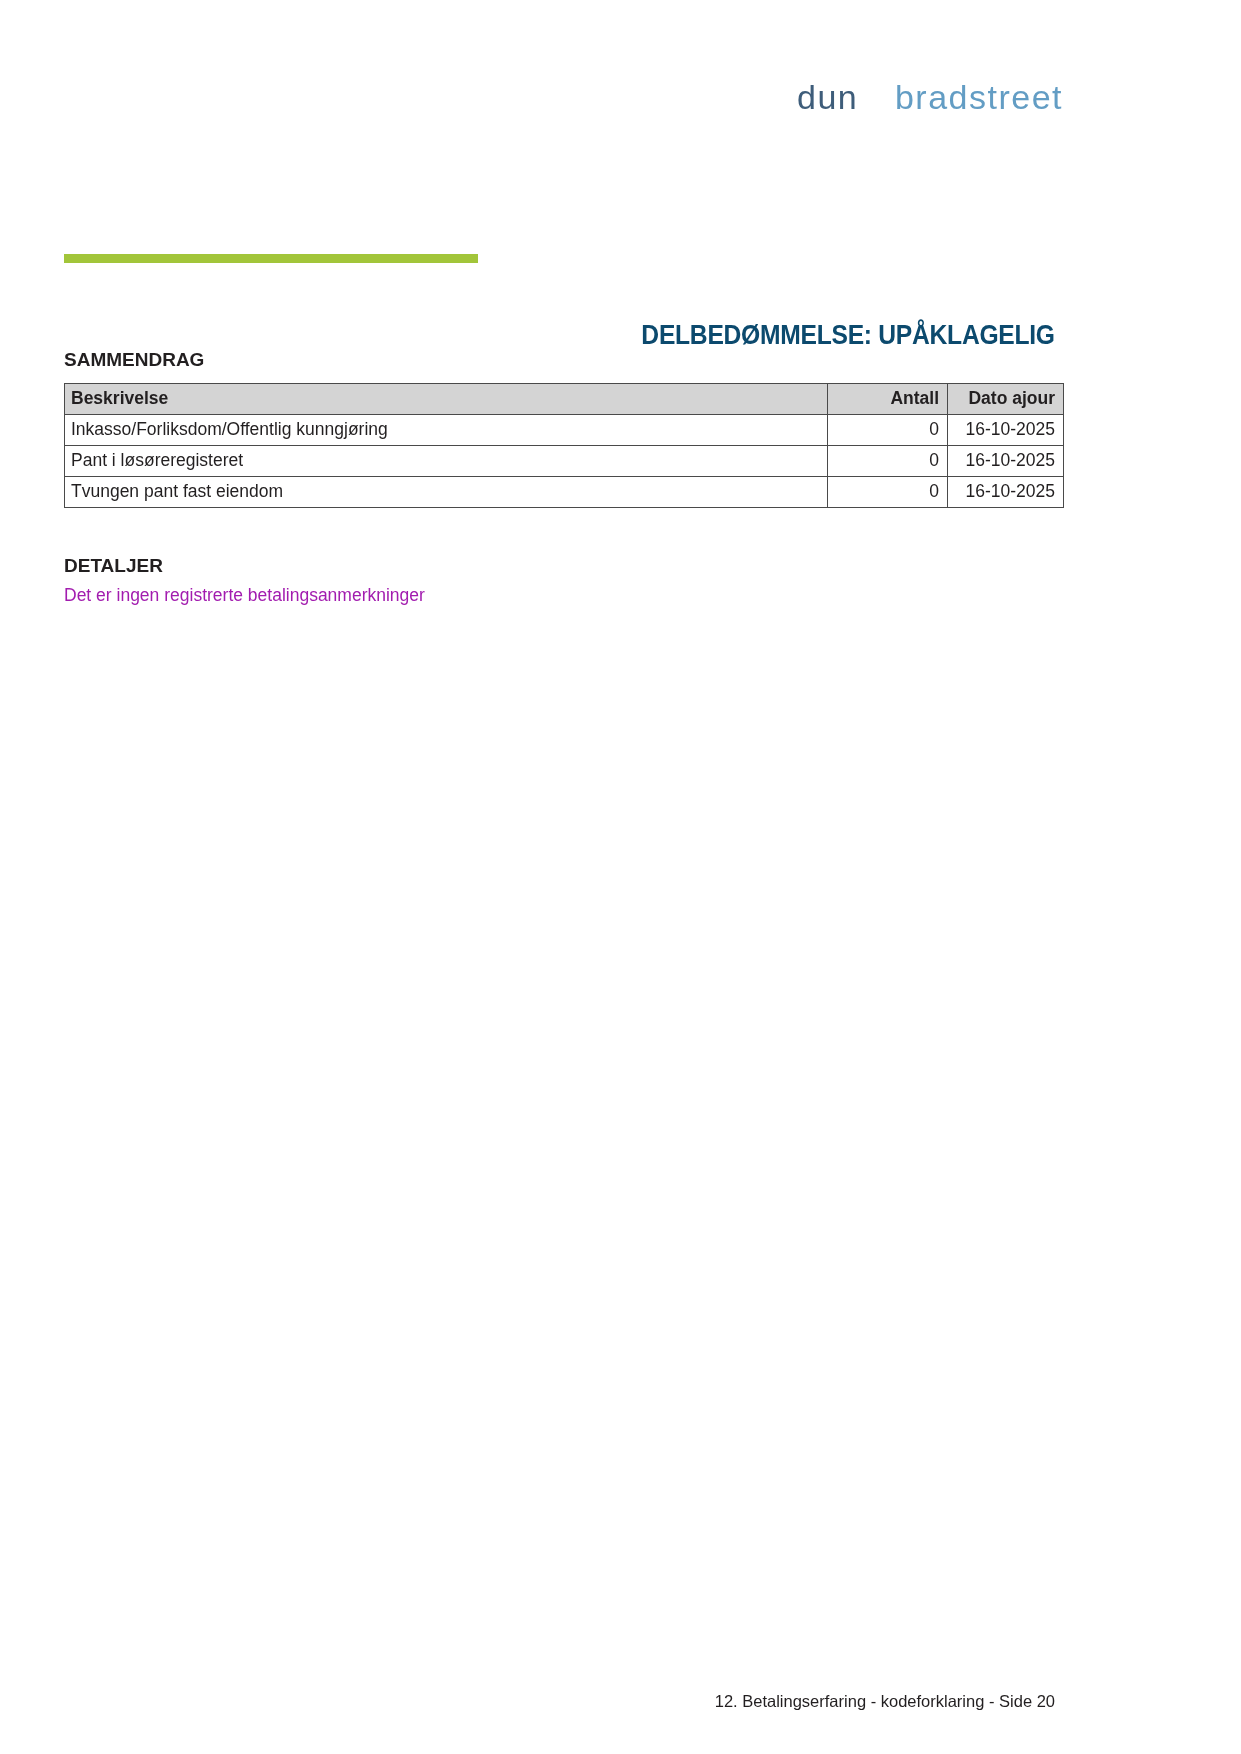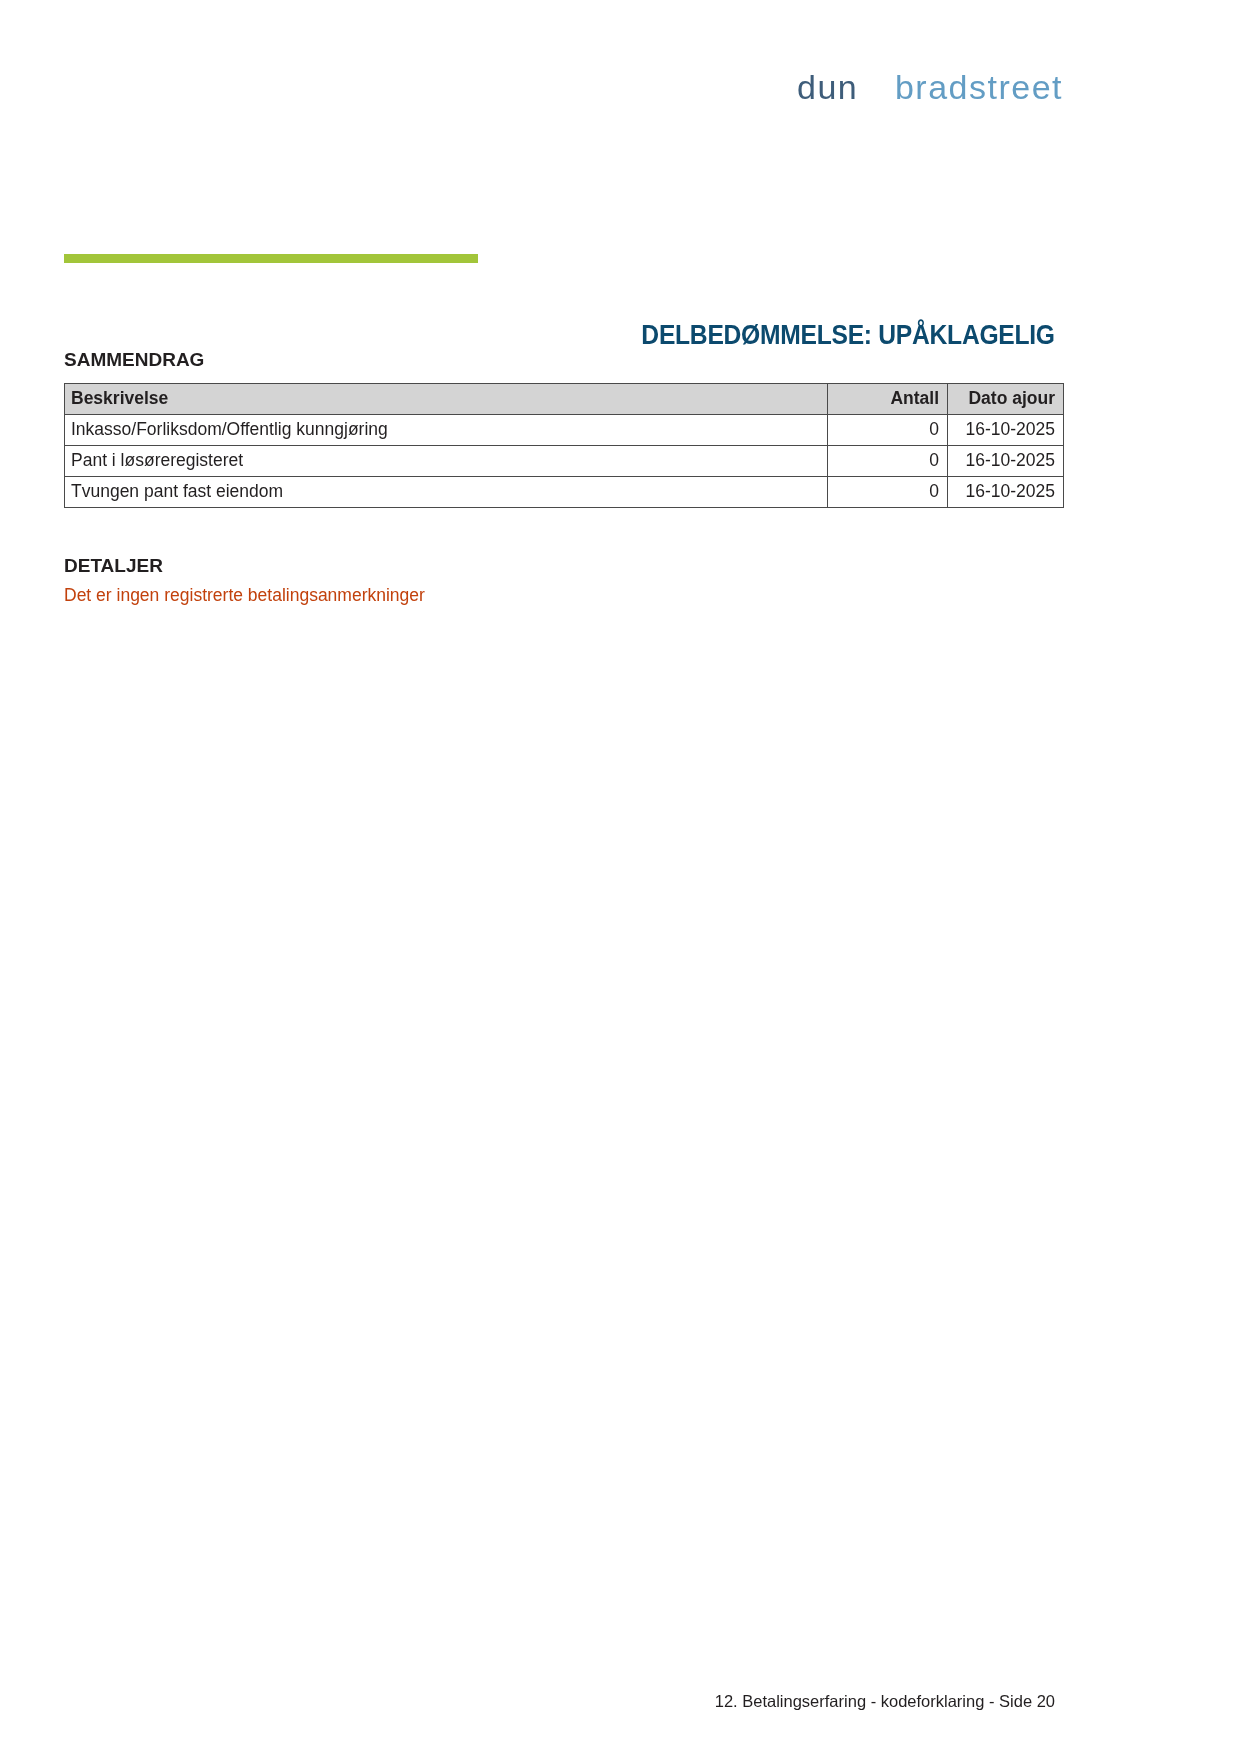--- a/index.html
+++ b/index.html
@@ -13,21 +13,21 @@
     height: 1754px;
     background: #ffffff;
     font-family: "Liberation Sans", sans-serif;
     color: #221f20;
     overflow: hidden;
   }
 
   
   .logo {
     position: absolute;
-    top: 68px;
+    top: 78px;
     right: 178px;
     display: flex;
     align-items: center;
     white-space: nowrap;
   }
   .logo .word-dun {
     font-size: 34px;
     font-weight: 400;
     letter-spacing: 1.5px;
     color: #3e5d7a;
@@ -113,21 +113,21 @@
   .sub-heading.summary { top: 349px; }
   .sub-heading.details { top: 555px; }
 
   .details-text {
     position: absolute;
     left: 64px;
     top: 585px;
     margin: 0;
     font-size: 17.5px;
     font-weight: 400;
-    color: #c2410c;
+    color: #a21caf;
     white-space: nowrap;
   }
 
   
   .summary-table {
     position: absolute;
     left: 64px;
     top: 383px;
     width: 999px;
     border-collapse: collapse;

